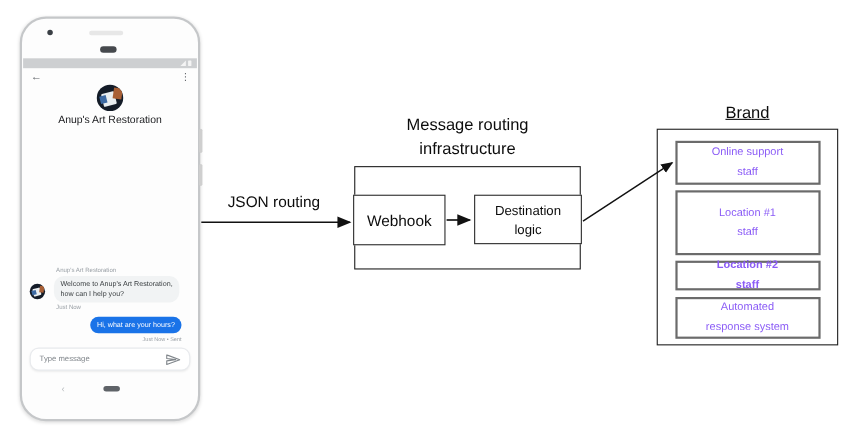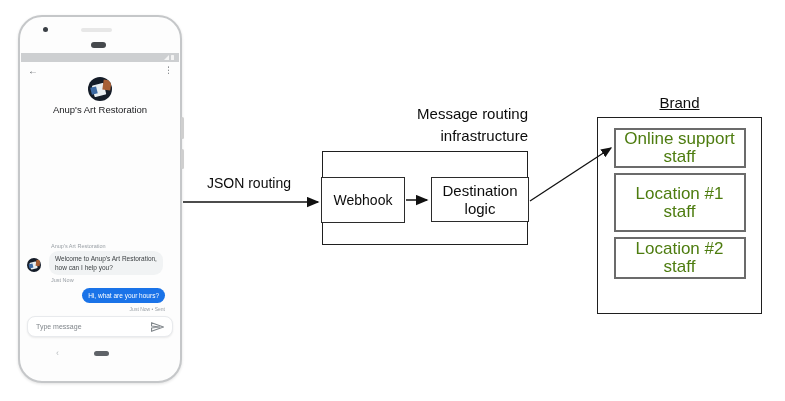--- a/index.html
+++ b/index.html
@@ -57,25 +57,25 @@
   .composer-text { font-size:7px; color:#80868b; }
   .nav-back { position:absolute; left:36px; top:331px; font-size:9px; color:#b8bcbf; }
   .nav-home { position:absolute; left:74px; top:334px; width:15px; height:5px; border-radius:3px; background:#5f6368; }
 
   
   .dg-title { position:absolute; text-align:center; font-size:15px; line-height:22px; color:#0c0c0c; }
   .dg-box { position:absolute; border:1.5px solid #1f1f1f; background:#fff; box-sizing:border-box; }
   .dg-label-box {
     position:absolute; border:1.5px solid #2b2b2b; background:#fff; box-sizing:border-box;
     display:flex; align-items:center; justify-content:center; text-align:center;
-    font-size:15px; line-height:18px; color:#0c0c0c;
+    font-size:12px; line-height:18px; color:#0c0c0c;
   }
   .brand-item { position:relative; border:2px solid #6b6b6b; background:#fff; box-sizing:border-box;
     display:flex; align-items:center; justify-content:center; text-align:center;
-    font-size:17px; line-height:18px; color:#4d7c0f; margin:0 auto; width:132px;
+    font-size:10px; line-height:18px; color:#8b5cf6; margin:0 auto; width:132px;
   }
   .payload-label { position:absolute; left:184px; top:175px; width:130px; text-align:center; font-size:14px; color:#0c0c0c; }
   svg.arrows { position:absolute; left:0; top:0; pointer-events:none; }
 </style>
 </head>
 <body>
 
 <div class="canvas">
 
   <div class="phone">
@@ -119,38 +119,40 @@
         </svg>
       </span>
     </div>
 
     <div class="nav-back">‹</div>
     <div class="nav-home"></div>
   </div>
 
   <div class="payload-label">JSON routing</div>
 
-  <div class="dg-title pre" style="left:322px; top:103px; width:206px;text-align:right;">Message routing
+  <div class="dg-title pre" style="left:322px; top:103px; width:206px;">Message routing
 infrastructure</div>
 
   <div class="dg-box" style="left:322px; top:151px; width:206px; height:94px;">
     <div class="dg-label-box" style="left:-2px; top:25px; width:84px; height:46px; font-size:14px;">Webhook</div>
     <div class="dg-label-box pre" style="right:-2px; top:25px; width:98px; height:45px;">Destination
 logic</div>
   </div>
 
   <div class="dg-title" style="left:597px; top:92px; width:165px;text-decoration:underline;">Brand</div>
 
   <div class="dg-box" style="left:597px; top:117px; width:165px; height:197px; padding-top:10px;">
     <div class="brand-item pre" style="height:40px; margin-bottom:5px;">Online support
 staff</div>
     <div class="brand-item pre" style="height:59px; margin-bottom:5px;">Location #1
 staff</div>
-    <div class="brand-item pre" style="height:42px; margin-bottom:6px;">Location #2
+    <div class="brand-item pre" style="height:27px; margin-bottom:6px;font-weight:bold;">Location #2
 staff</div>
+    <div class="brand-item pre" style="height:38px;">Automated
+response system</div>
   </div>
 
   <svg class="arrows" width="785" height="401">
     <defs>
       <marker id="ah" markerWidth="9" markerHeight="8" refX="7.5" refY="3.5" orient="auto">
         <path d="M0,0 L8.5,3.5 L0,7 Z" fill="#111"></path>
       </marker>
     </defs>
     <line x1="183" y1="202" x2="318" y2="202" stroke="#111" stroke-width="1.5" marker-end="url(#ah)"></line>
     <line x1="406" y1="200" x2="427" y2="200" stroke="#111" stroke-width="1.5" marker-end="url(#ah)"></line>

